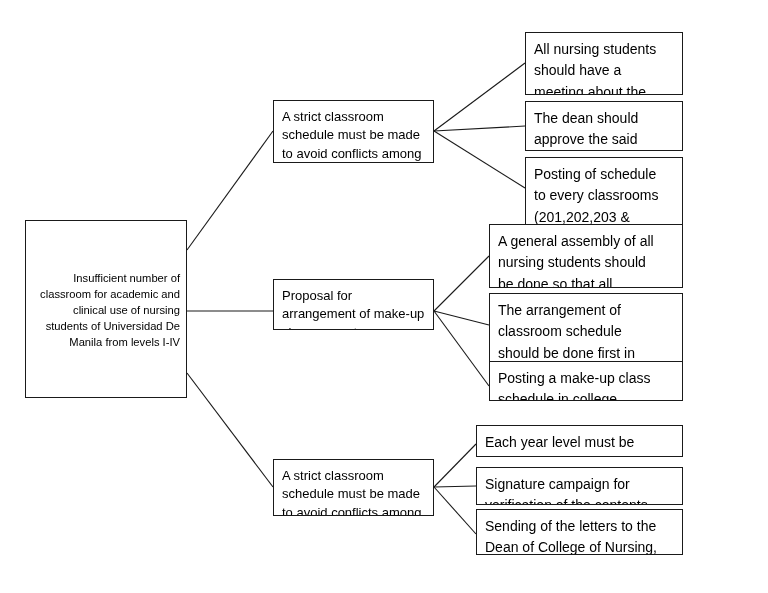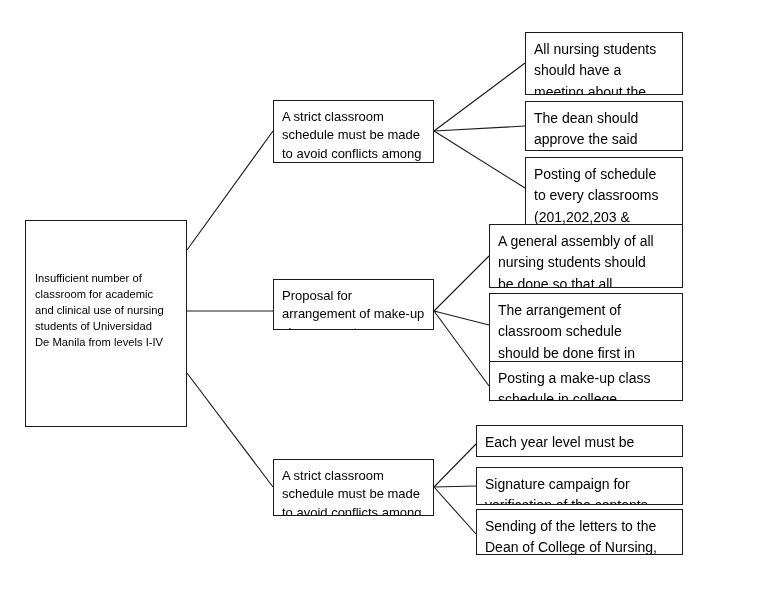--- a/index.html
+++ b/index.html
@@ -38,23 +38,24 @@
   .node .txt {
     display: block;
     white-space: pre-line;
   }
 
   
   .node.root {
     left: 25px;
     top: 220px;
     width: 162px;
-    height: 207px;
-    padding: 50px 22px 0 9px;
+    height: 178px;
+    padding: 50px 6px 0 9px;
     font-size: 11.2px;
+    text-align: right;
   }
 
   
   .node.mid {
     left: 273px;
     width: 161px;
     border-width: 1px;
     padding: 7px 8px 0 8px;
     font-size: 13px;
   }

